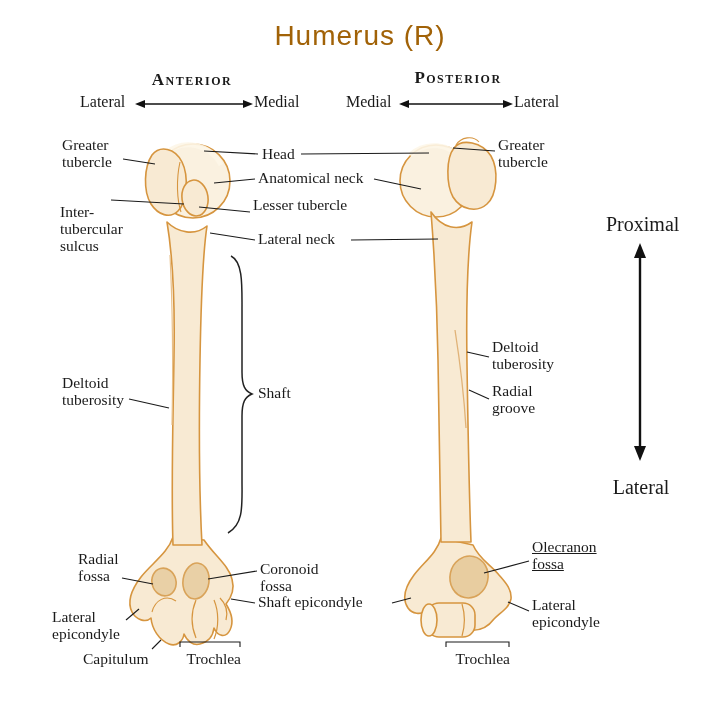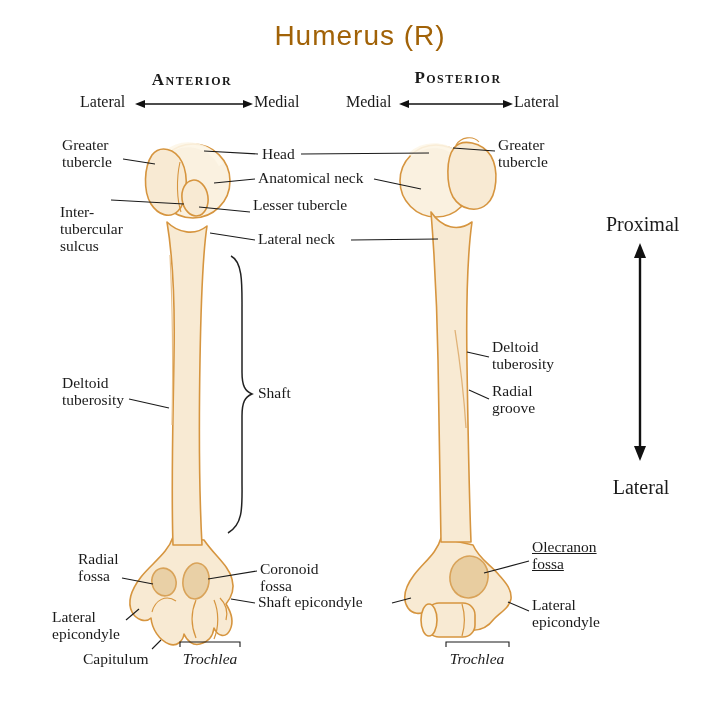--- a/index.html
+++ b/index.html
@@ -6,21 +6,21 @@
   .stage{position:relative;width:720px;height:720px;background:#fff;overflow:hidden;
          font-family:"Liberation Serif",serif;color:#1a1a1a;}
   svg.canvas{position:absolute;left:0;top:0;}
   .title{position:absolute;left:0;right:0;top:20px;text-align:center;
          font-family:Liberation Sans, sans-serif;font-size:28px;letter-spacing:1px;color:#a16207;}
   .viewhead{position:absolute;font-variant:small-caps;font-size:17px;font-weight:600;
             letter-spacing:1.5px;text-align:center;width:160px;}
   .dir{position:absolute;font-size:16px;}
   .orient{position:absolute;font-size:20px;text-align:center;width:70px;}
   .lbl{position:absolute;font-size:15.5px;line-height:17px;white-space:pre-line;}
-  .ctr{text-align:center;font-style:italic;}
+  .ctr{text-align:right;}
 </style>
 </head>
 <body>
 
 <div class="stage">
 
   <svg class="canvas" width="720" height="720" viewBox="0 0 720 720">
 
     <g stroke="#d6953f" stroke-width="1.6" fill="#f8ead3" stroke-linejoin="round">
 

